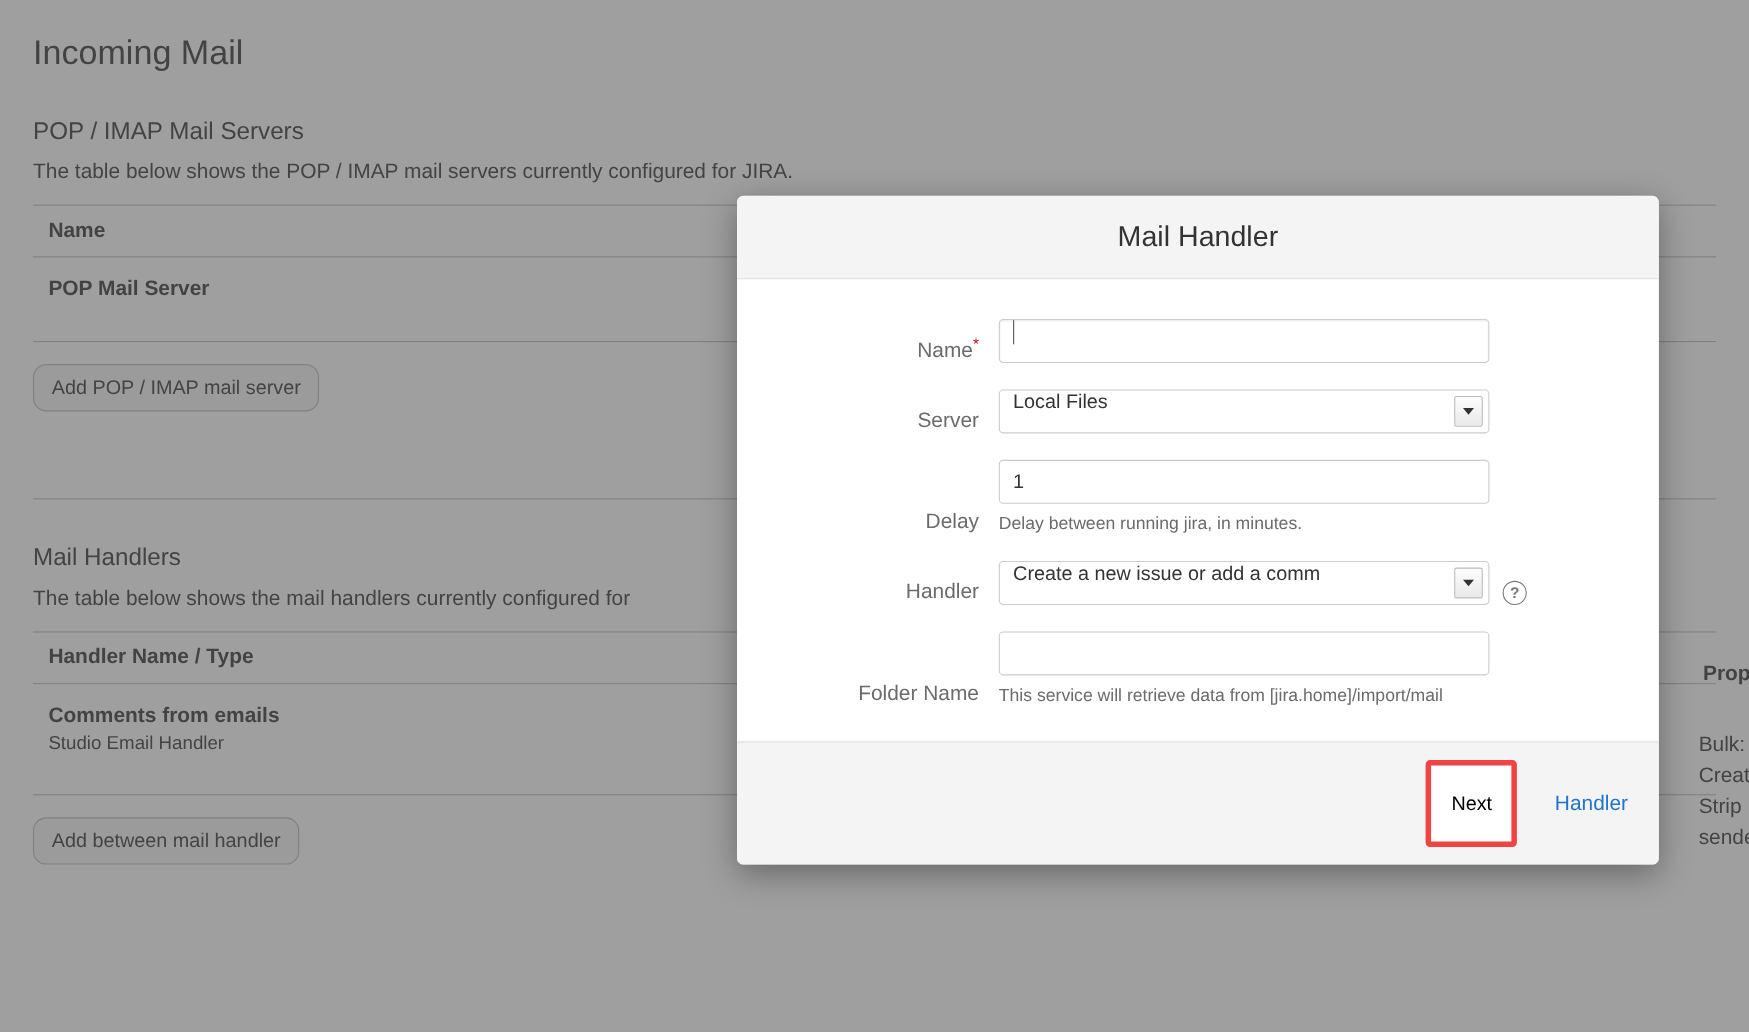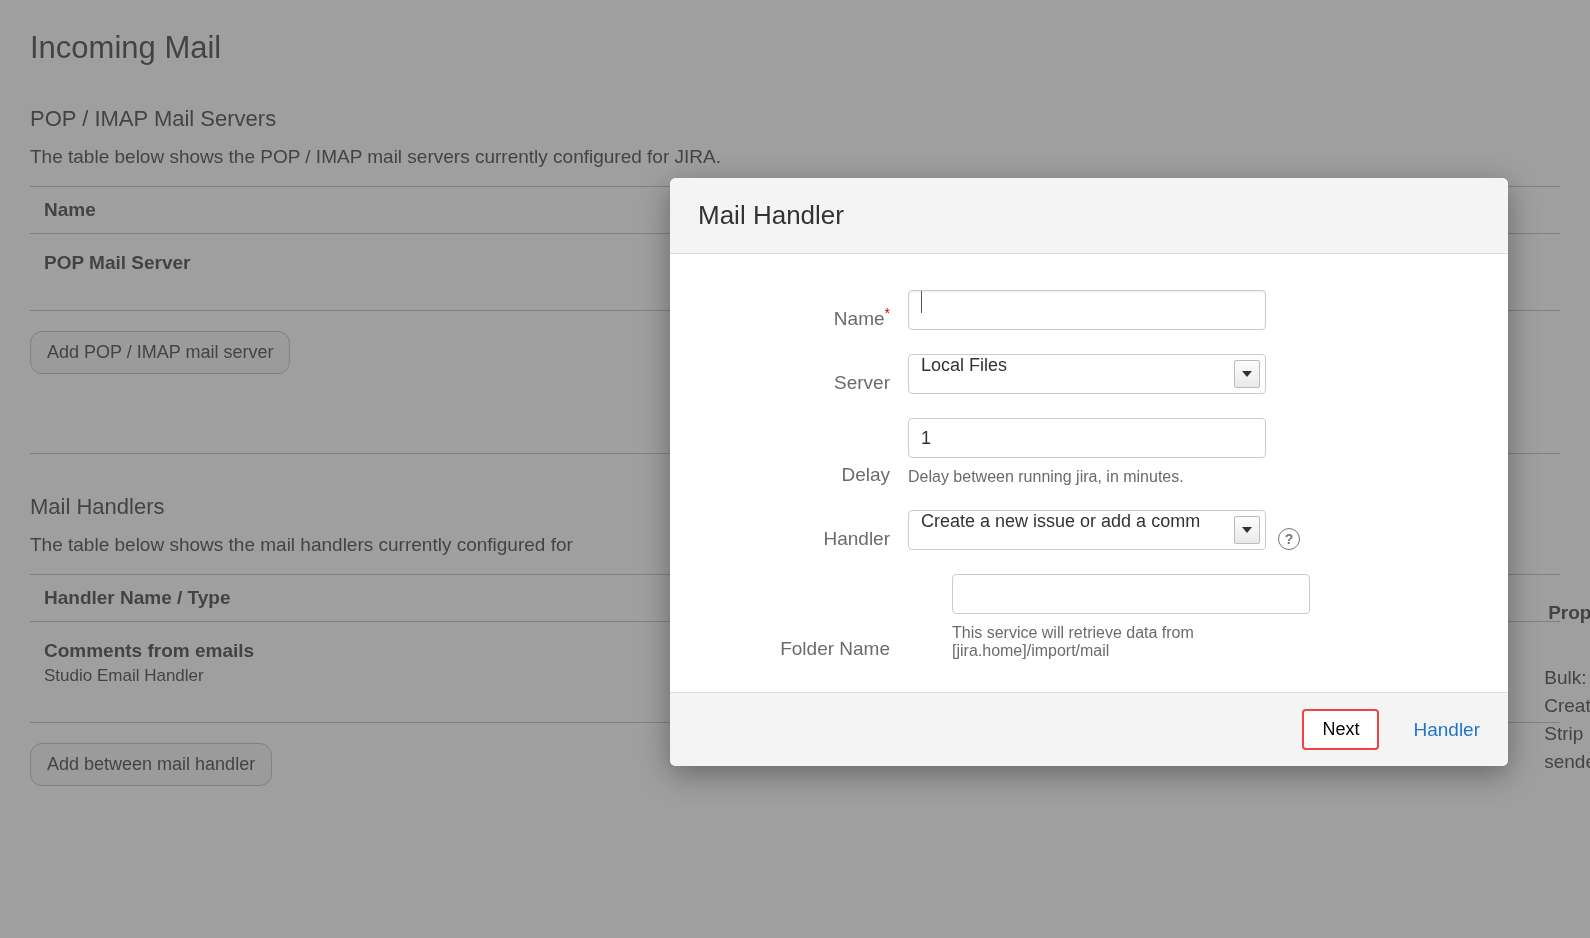--- a/index.html
+++ b/index.html
@@ -118,20 +118,21 @@
       width: 838px;
       background: #fff;
       border-radius: 6px;
       box-shadow: 0 8px 30px rgba(0,0,0,0.35);
       overflow: hidden;
     }
     .modal-header {
       background: #f4f4f4;
       border-bottom: 1px solid #ddd;
       padding: 22px 28px;
+      text-align: center;
     }
     .modal-title {
       font-size: 26px;
       color: #333;
       font-weight: 400;
     }
     .modal-body {
       padding: 36px 28px 24px 28px;
       background: #fff;
     }
@@ -139,23 +140,23 @@
       background: #f4f4f4;
       border-top: 1px solid #ddd;
       padding: 16px 28px;
       display: flex;
       justify-content: flex-end;
       align-items: center;
       gap: 34px;
     }
     .modal-footer .btn-primary {
       background: #fff;
-      border: 2px solid #ef4444;
+      border: 5px solid #ef4444;
       border-radius: 4px;
-      padding: 8px 18px;
+      padding: 24px 18px;
       font-size: 18px;
       cursor: pointer;
     }
     .modal-footer .link-cancel {
       color: #1f75cc;
       font-size: 19px;
       cursor: pointer;
     }
 
     
@@ -173,21 +174,21 @@
       font-size: 19px;
       flex: 0 0 auto;
     }
     .form-row .lbl .req {
       color: #cc0000;
       font-size: 14px;
       vertical-align: super;
     }
     .form-row .ctrl {
       flex: 0 0 auto;
-      width: 358px;
+      width: 446px;
     }
     .form-row .help {
       color: #6b6b6b;
       font-size: 16px;
       margin-top: 10px;
     }
     .form-row .aux {
       margin-left: 12px;
       padding-top: 8px;
     }
@@ -370,21 +371,21 @@
         <div class="select-wrap">
           <div class="select-input">Create a new issue or add a comm</div>
           <span class="select-caret"></span>
         </div>
       </div>
       <div class="aux">
         <span class="help-icon">?</span>
       </div>
     </div>
 
-    <div class="form-row" style="margin-bottom:8px;gap:44px;">
+    <div class="form-row" style="margin-bottom:8px;">
       <div class="lbl">Folder Name</div>
       <div class="ctrl">
         <input class="text-input" value="" style="">
         <div class="help">This service will retrieve data from [jira.home]/import/mail</div>
       </div>
     </div>
 
   </div>
 
   <div class="modal-footer">

